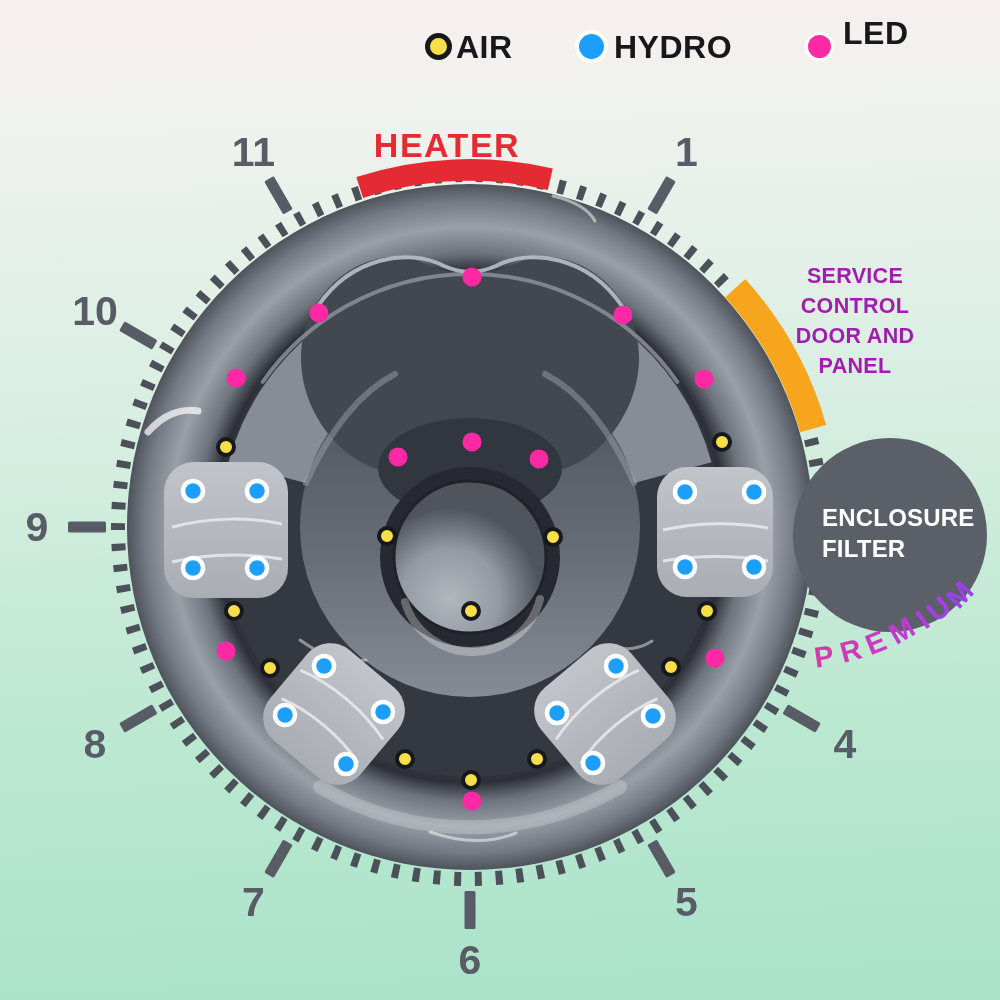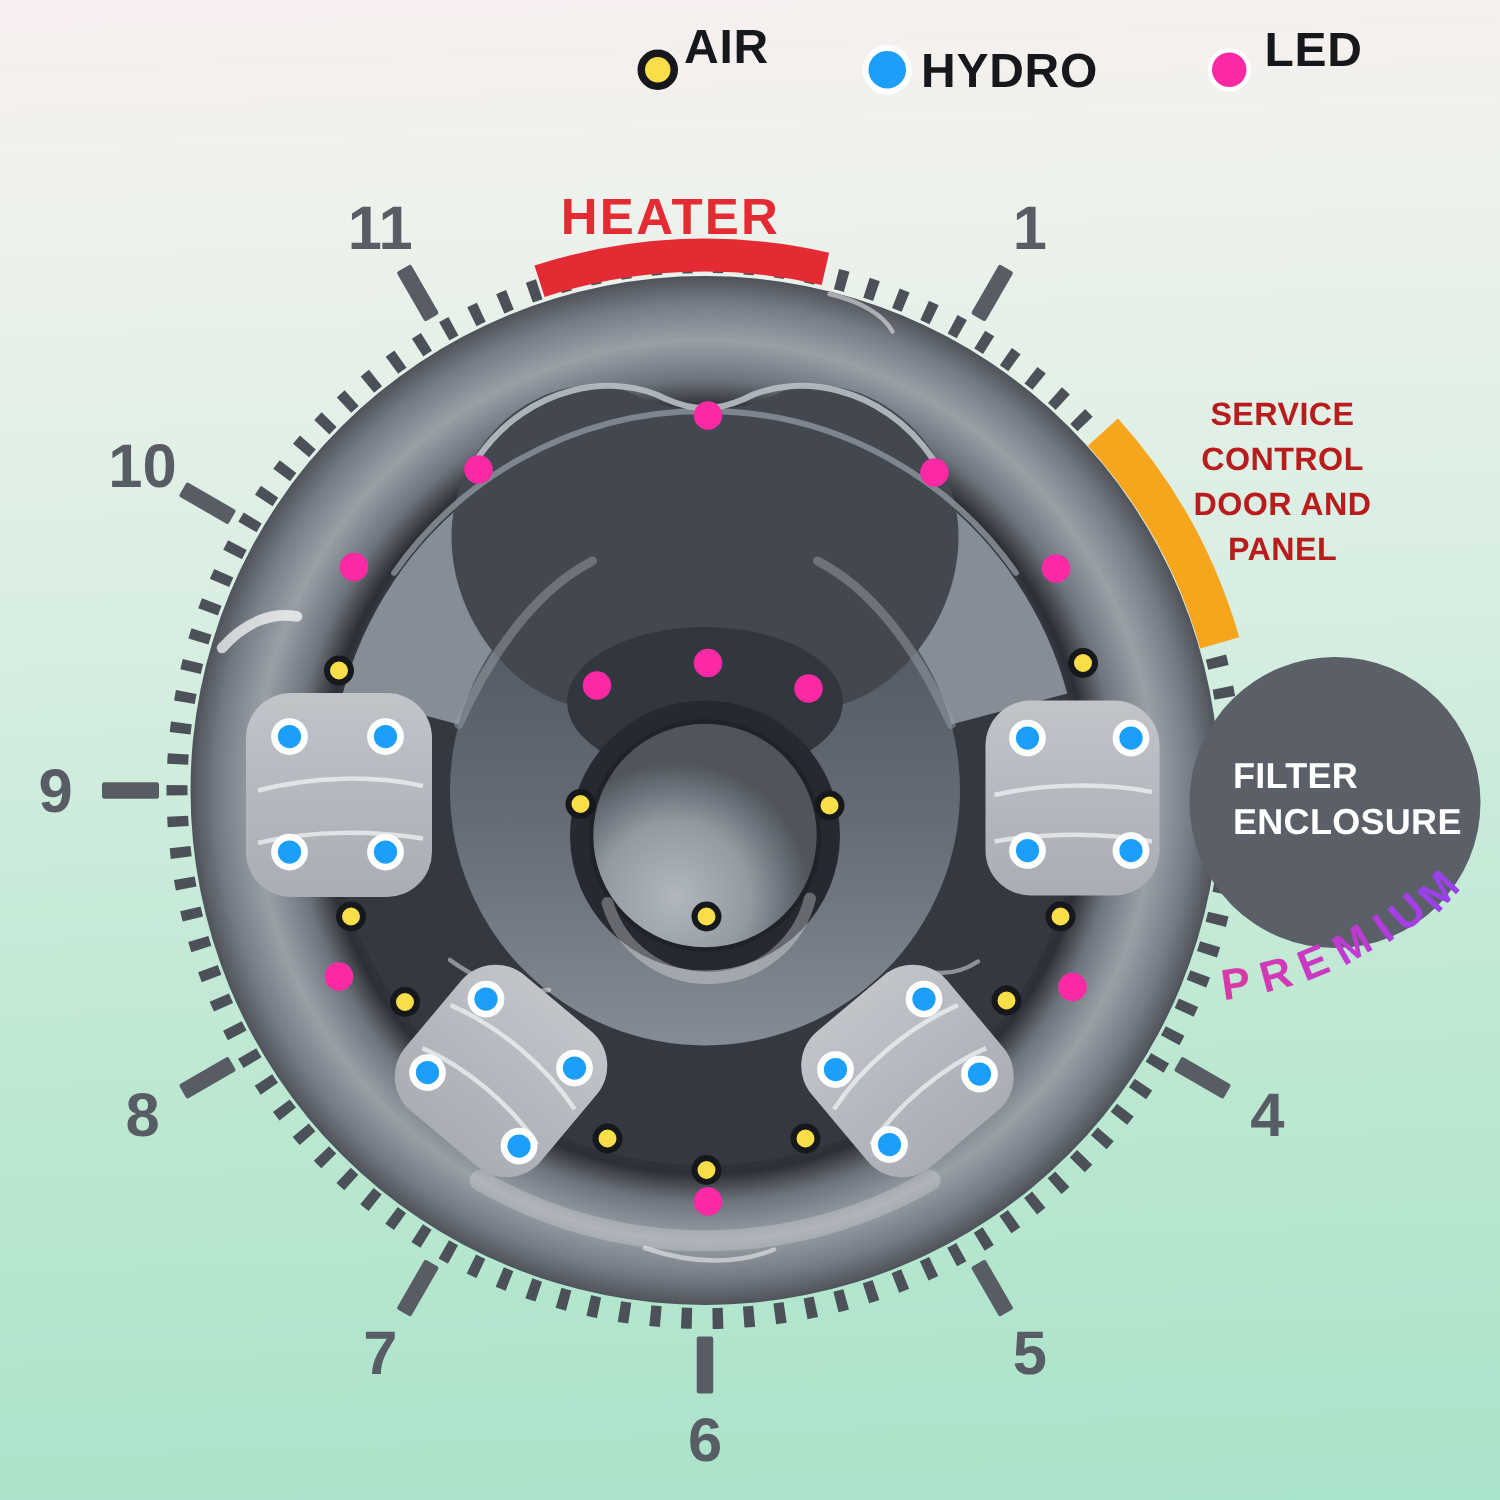--- a/index.html
+++ b/index.html
@@ -10,21 +10,21 @@
   }
   svg{position:absolute;left:0;top:0;}
   
   .legend-dot{position:absolute;border-radius:50%;box-sizing:border-box;border-style:solid;}
   .legend-label{position:absolute;font-size:32px;font-weight:800;color:#17181c;letter-spacing:.5px;line-height:34px;}
   
   .heater-label{position:absolute;left:327px;top:126px;width:240px;text-align:center;
     font-size:34px;font-weight:700;letter-spacing:1.5px;}
   
   .service-text{position:absolute;left:770px;top:261px;width:170px;text-align:center;
-    font-size:21.5px;font-weight:700;color:#b91c1c;line-height:30px;letter-spacing:.3px;}
+    font-size:21.5px;font-weight:700;color:#a21caf;line-height:30px;letter-spacing:.3px;}
   
   .filter-text{position:absolute;left:822px;top:502px;color:#ffffff;
     font-size:24px;font-weight:700;line-height:31px;letter-spacing:.2px;}
   
   .premium-letter{position:absolute;font-size:29px;font-weight:800;white-space:pre;}
   
   text.clock-num{font-family:"Liberation Sans",sans-serif;font-size:41px;font-weight:800;}
 </style>
 </head>
 <body>
@@ -182,41 +182,41 @@
       <text x="37" y="527.0000000000001" text-anchor="middle" dominant-baseline="central" class="clock-num" fill="#575c65">9</text>
       <rect x="-5.5" y="-19" width="11" height="38" rx="1.5" transform="translate(138.31227035056003,335.5) rotate(300)" fill="#575c65"></rect>
       <text x="95.01100016133807" y="310.49999999999994" text-anchor="middle" dominant-baseline="central" class="clock-num" fill="#575c65">10</text>
       <rect x="-5.5" y="-19" width="11" height="38" rx="1.5" transform="translate(278.49999999999983,195.31227035056008) rotate(330)" fill="#575c65"></rect>
       <text x="253.4999999999998" y="152.0110001613382" text-anchor="middle" dominant-baseline="central" class="clock-num" fill="#575c65">11</text>
     </g>
 </svg>
 
 <div>
   <span class="legend-dot" style="left: 425px; top: 33px; width: 27px; height: 27px; border-width: 5px; background: rgb(248, 223, 74); border-color: rgb(23, 24, 28);"></span>
-  <span class="legend-label" style="left:456px;top:14px;">AIR</span>
+  <span class="legend-label" style="left:456px;top:30px;">AIR</span>
 
   <span class="legend-dot" style="left: 575px; top: 30px; width: 33px; height: 33px; border-width: 4px; background: rgb(27, 159, 251); border-color: rgb(255, 255, 255);"></span>
   <span class="legend-label" style="left:614px;top:30px;text-align:right;">HYDRO</span>
 
   <span class="legend-dot" style="left: 805px; top: 32px; width: 29px; height: 29px; border-width: 3px; background: rgb(251, 42, 164); border-color: rgb(255, 255, 255);"></span>
   <span class="legend-label" style="left:843px;top:16px;">LED</span>
 </div>
 
 <div class="heater-label" style="color: rgb(228, 43, 51);">HEATER</div>
 
 <div class="service-text">
   <div>SERVICE</div>
   <div>CONTROL</div>
   <div>DOOR AND</div>
   <div>PANEL</div>
 </div>
 
 <div class="filter-text">
+  <div>ENCLOSURE</div>
   <div>FILTER</div>
-  <div>ENCLOSURE</div>
 </div>
 
 <div id="premium-text">
     <span class="premium-letter" style="left: 824px; top: 657px; color: rgb(214, 58, 168); transform: translate(-50%, -50%) rotate(-8deg);">P</span>
     <span class="premium-letter" style="left: 851px; top: 651px; color: rgb(210, 57, 182); transform: translate(-50%, -50%) rotate(-15deg);">R</span>
     <span class="premium-letter" style="left: 876px; top: 643px; color: rgb(202, 57, 195); transform: translate(-50%, -50%) rotate(-22deg);">E</span>
     <span class="premium-letter" style="left: 902px; top: 631px; color: rgb(191, 59, 209); transform: translate(-50%, -50%) rotate(-30deg);">M</span>
     <span class="premium-letter" style="left: 923px; top: 620px; color: rgb(178, 61, 219); transform: translate(-50%, -50%) rotate(-36deg);">I</span>
     <span class="premium-letter" style="left: 939px; top: 609px; color: rgb(166, 63, 227); transform: translate(-50%, -50%) rotate(-41deg);">U</span>
     <span class="premium-letter" style="left: 960px; top: 595px; color: rgb(154, 65, 234); transform: translate(-50%, -50%) rotate(-47deg);">M</span>

